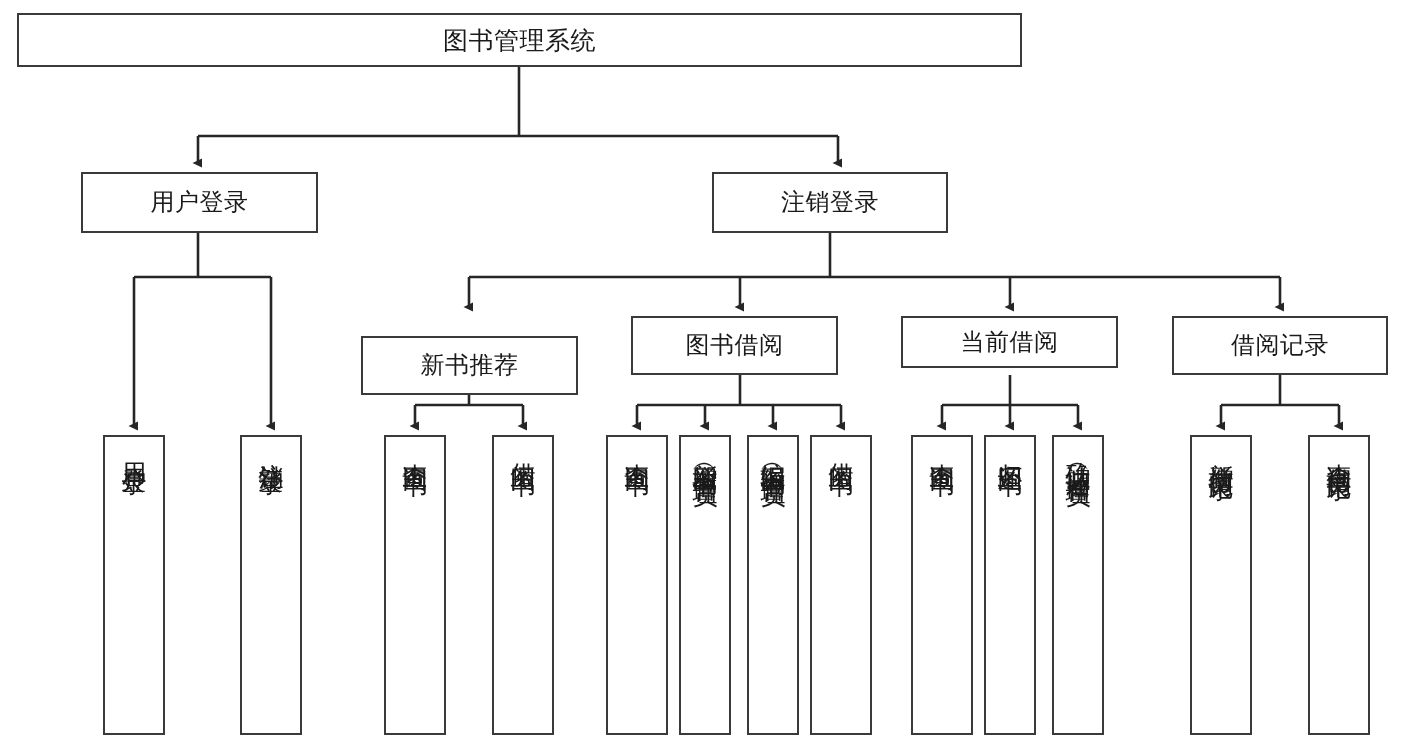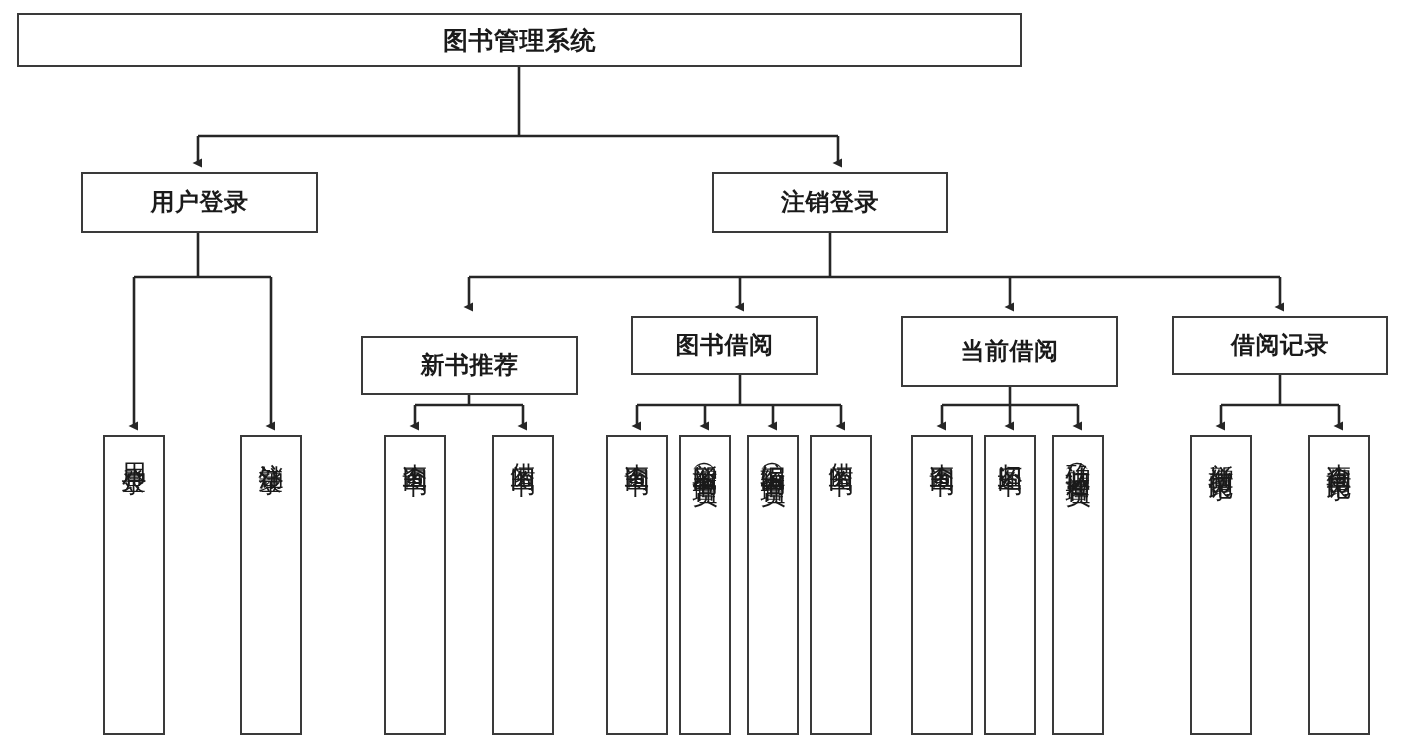--- a/index.html
+++ b/index.html
@@ -38,21 +38,20 @@
   }
   .node .label {
     display: block;
     text-align: center;
     line-height: 1.28;
     letter-spacing: 0.5px;
   }
   .node.horizontal .label {
     writing-mode: horizontal-tb;
     font-size: 24px;
-    font-weight: bold;
   }
   .node.vertical {
     align-items: flex-start;
     justify-content: center;
     padding-top: 6px;
   }
   .node.vertical .label {
     writing-mode: vertical-rl;
     text-orientation: upright;
     font-size: 25px;
@@ -135,25 +134,25 @@
   </div>
 
   <div class="node horizontal" style="left:712px; top:172px; width:236px; height:61px;">
     <span class="label">注销登录</span>
   </div>
 
   <div class="node horizontal" style="left:361px; top:316px; width:217px; height:59px;margin-top:20px;">
     <span class="label">新书推荐</span>
   </div>
 
-  <div class="node horizontal" style="left:631px; top:316px; width:187px; height:59px;">
+  <div class="node horizontal" style="left:631px; top:316px; width:207px; height:59px;">
     <span class="label">图书借阅</span>
   </div>
 
-  <div class="node horizontal" style="left:901px; top:316px; width:217px; height:71px;">
+  <div class="node horizontal" style="left:901px; top:316px; width:217px; height:52px;">
     <span class="label">当前借阅</span>
   </div>
 
   <div class="node horizontal" style="left:1172px; top:316px; width:216px; height:59px;align-items:center;">
     <span class="label">借阅记录</span>
   </div>
 
   <div class="node vertical" style="left:103px; top:435px; width:62px; height:300px;">
     <span class="label">用户登录</span>
   </div>

